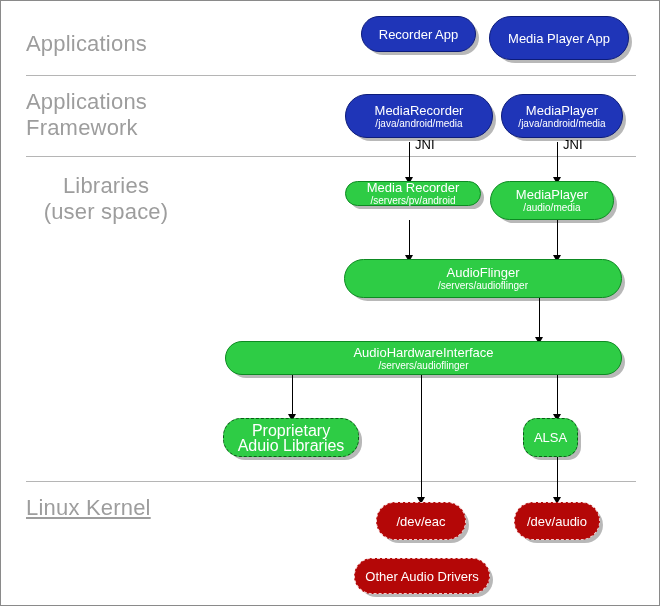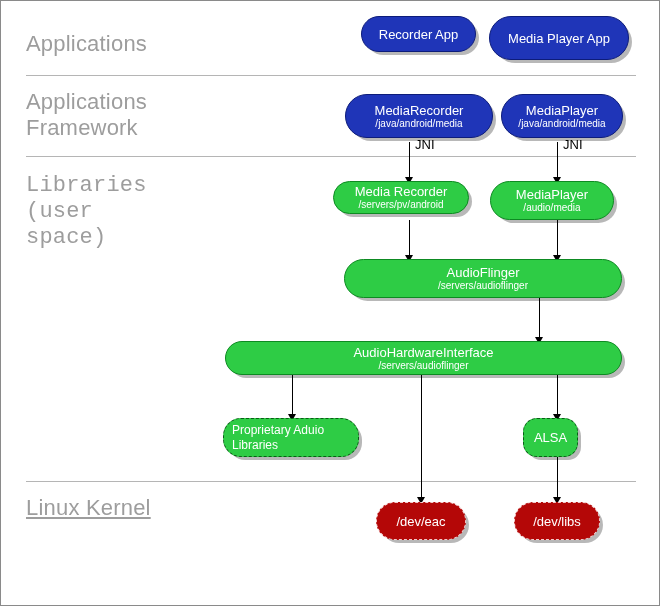--- a/index.html
+++ b/index.html
@@ -23,21 +23,21 @@
 
   
   .layer-label{
     position:absolute;
     color:#9d9d9d;
     font-size:22px;
     line-height:26px;
     white-space:pre-line;
     letter-spacing:.2px;
   }
-  .layer-label.center{font-family:Liberation Mono, monospace;}
+  .layer-label.center{text-align:center;}
 
   
   .conn{
     position:absolute;
     width:0;
     border-left:1px solid #000;
   }
   .arrowhead{
     position:absolute;
     width:0;height:0;
@@ -54,28 +54,29 @@
 
   
   .node{
     position:absolute;
     box-sizing:border-box;
     display:flex;
     flex-direction:column;
     align-items:center;
     justify-content:center;
     color:#ffffff;
+    text-align:center;
     border-radius:999px;
     border:1px solid #000;
     box-shadow:4px 4px 0 -1px rgba(0,0,0,0.28);
     z-index:3;
   }
   .node .title{font-size:13px;line-height:15px;white-space:nowrap;}
   .node .sub{font-size:10px;line-height:12px;white-space:nowrap;}
-  .node .title.small{font-size:12px;}
+  .node .title.small{font-size:16px;}
   .node .title.wrap{white-space:normal;}
 
   .node.blue{background:#1f35b8;border-color:#0d1c7a;}
   .node.green{background:#2ecc45;border-color:#0d8a22;}
   .node.red{background:#b40707;border-color:#7a0404;}
   .node.dashed{border-style:dashed;border-width:1px;}
   .node.dashed.green{border-color:#0b5c18;}
   .node.dashed.red{border-color:#f2c9c9;}
 </style>
 </head>
@@ -137,21 +138,21 @@
   <div class="node blue" style="left:344px;top:93px;width:148px;height:44px;">
     <div class="title">MediaRecorder</div>
     <div class="sub">/java/android/media</div>
   </div>
 
   <div class="node blue" style="left:500px;top:93px;width:122px;height:44px;">
     <div class="title">MediaPlayer</div>
     <div class="sub">/java/android/media</div>
   </div>
 
-  <div class="node green" style="left:332px;top:180px;width:136px;height:33px;">
+  <div class="node green" style="left:344px;top:180px;width:136px;height:25px;">
     <div class="title">Media Recorder</div>
     <div class="sub">/servers/pv/android</div>
   </div>
 
   <div class="node green" style="left:489px;top:180px;width:124px;height:39px;">
     <div class="title">MediaPlayer</div>
     <div class="sub">/audio/media</div>
   </div>
 
   <div class="node green" style="left:343px;top:258px;width:278px;height:39px;">
@@ -170,18 +171,21 @@
 
   <div class="node green dashed" style="left:522px;top:417px;width:55px;height:39px;border-radius:14px;">
     <div class="title">ALSA</div>
   </div>
 
   <div class="node red dashed" style="left:375px;top:501px;width:90px;height:38px;">
     <div class="title">/dev/eac</div>
   </div>
 
   <div class="node red dashed" style="left:513px;top:501px;width:86px;height:38px;">
-    <div class="title">/dev/libs</div>
+    <div class="title">/dev/audio</div>
   </div>
 
+  <div class="node red dashed" style="left:353px;top:557px;width:136px;height:36px;">
+    <div class="title">Other Audio Drivers</div>
+  </div>
 
 
 </div>
 
 </body></html>

